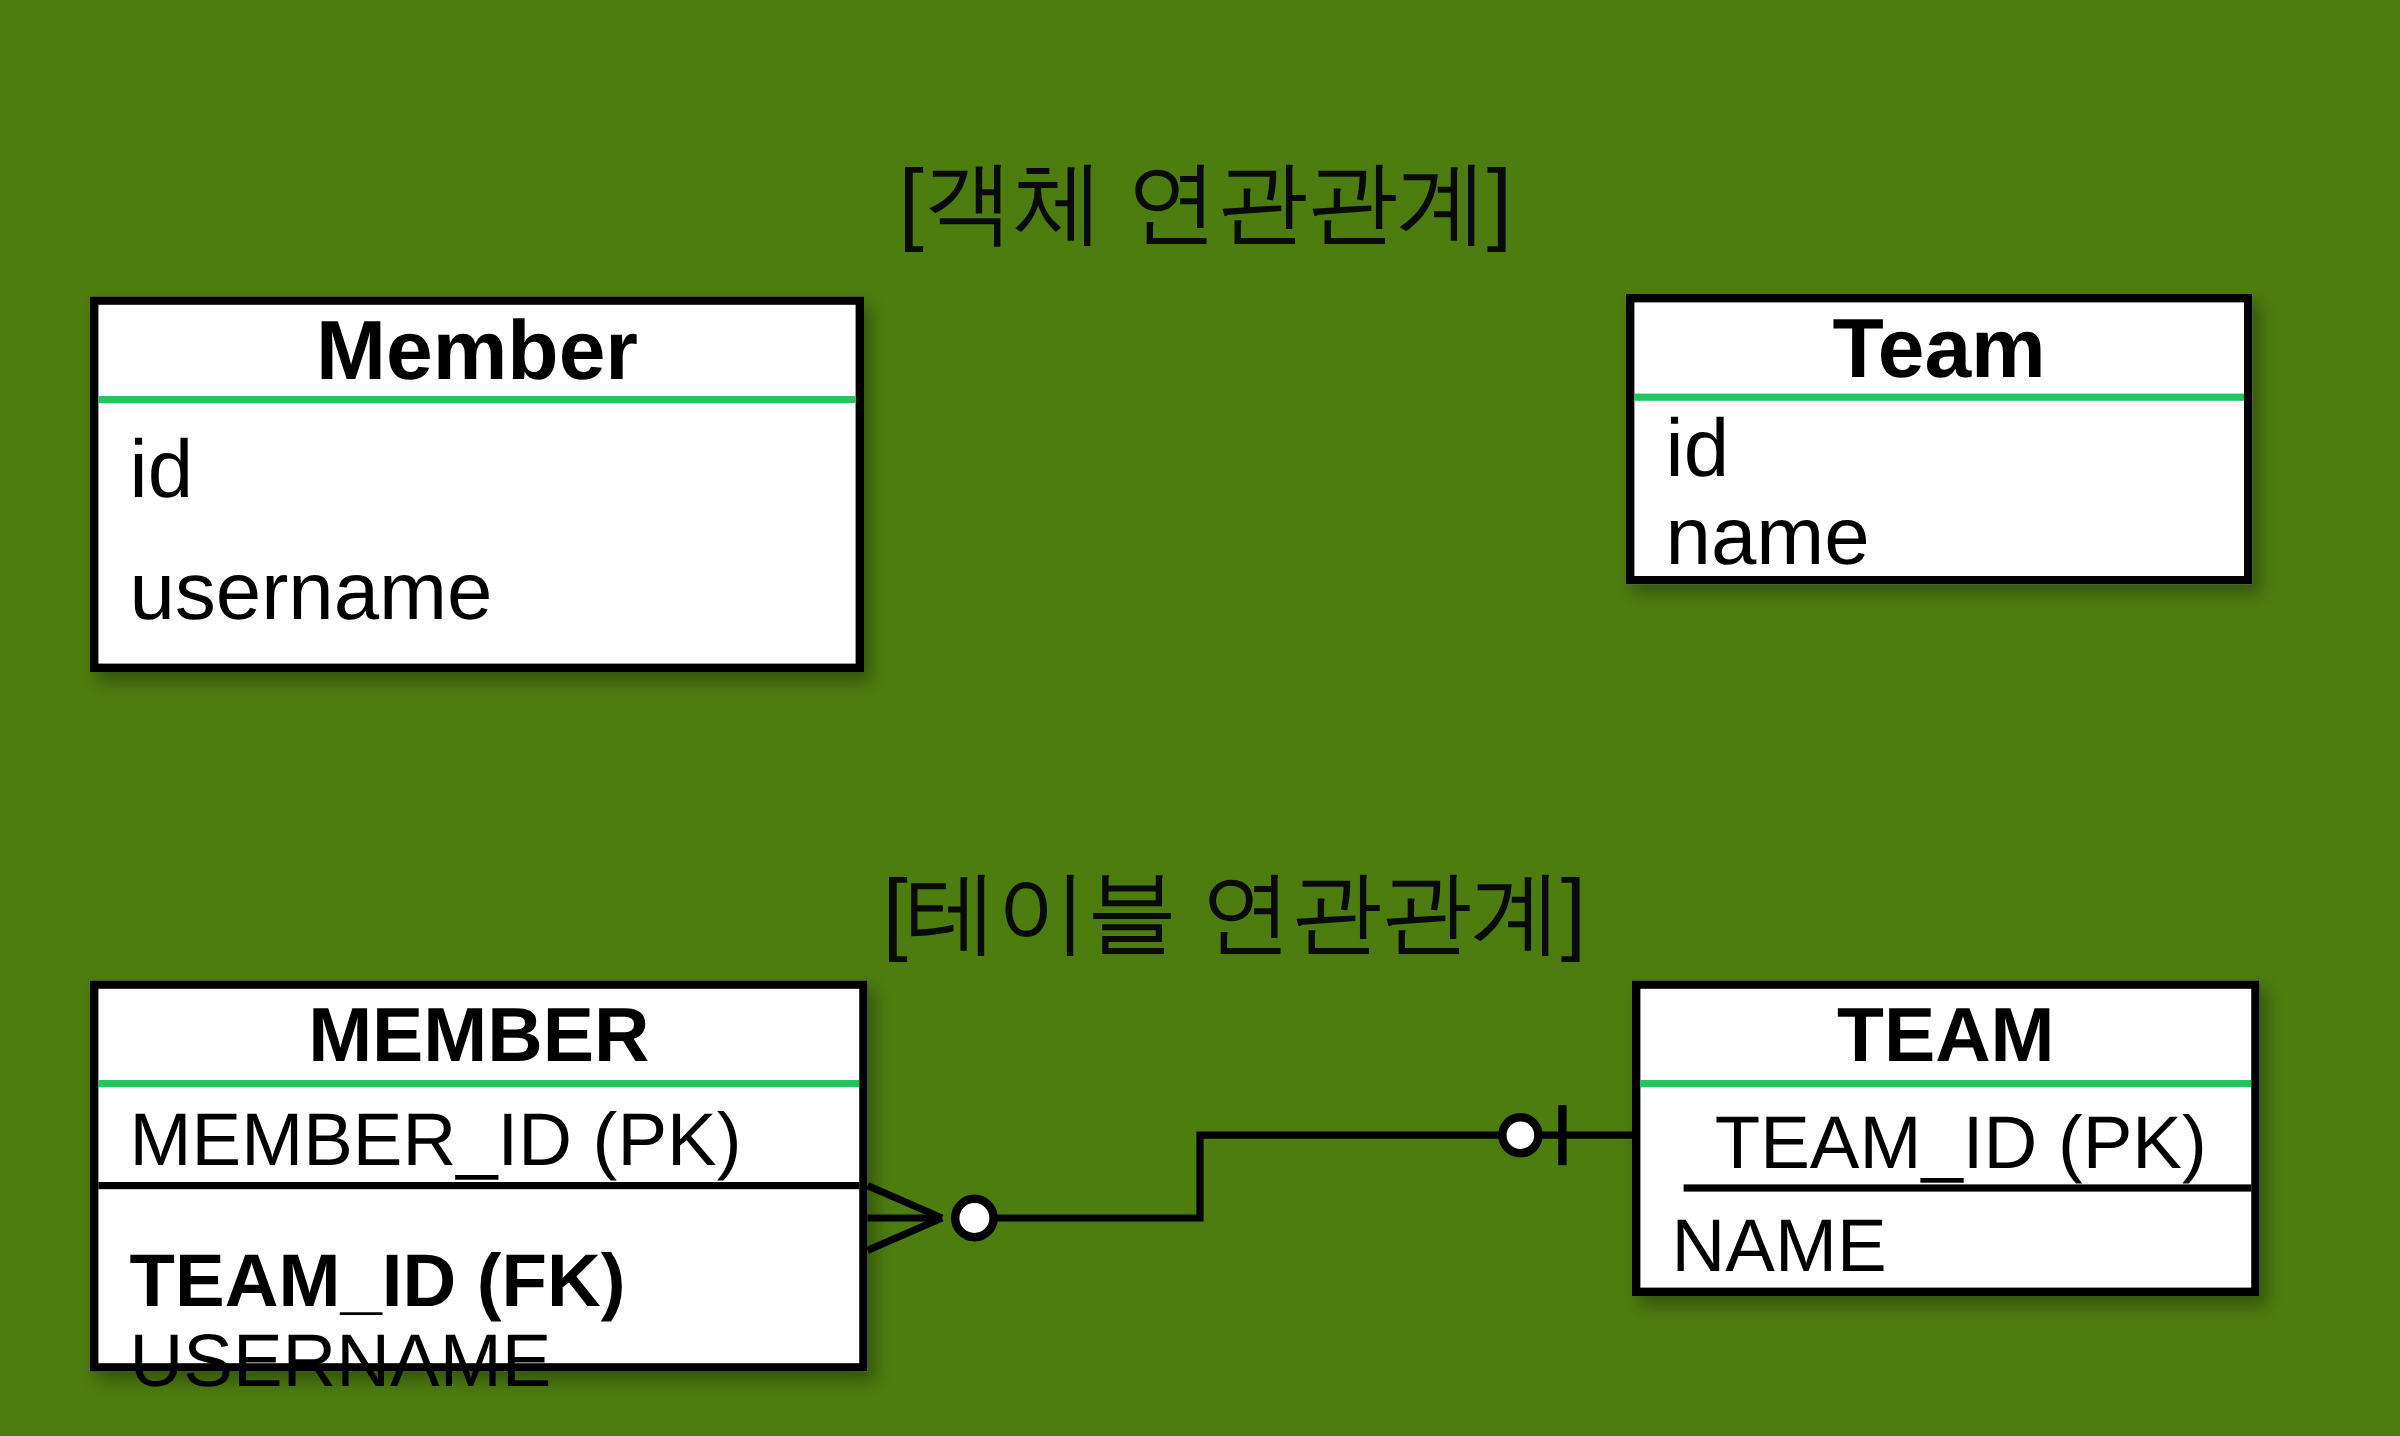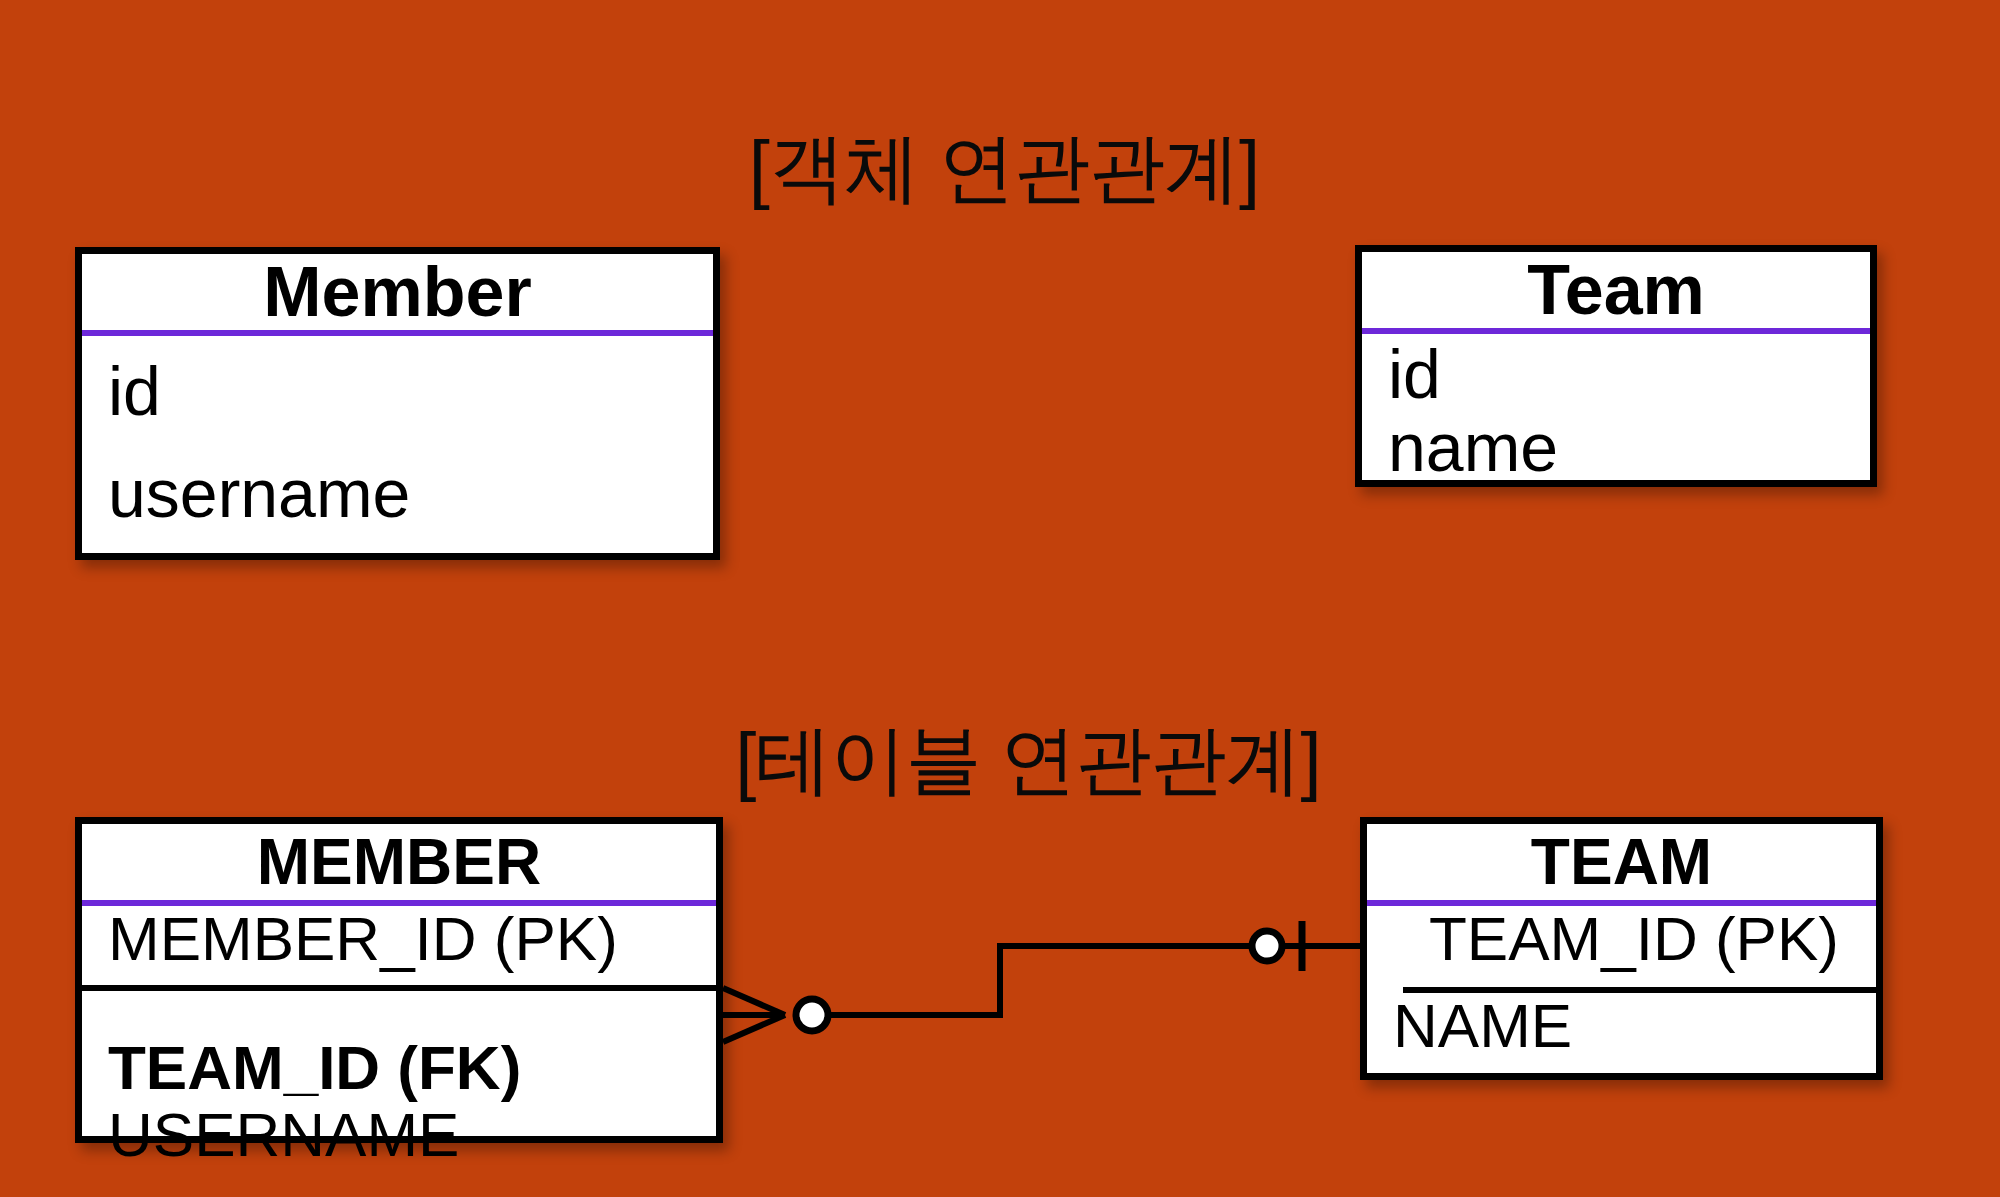--- a/index.html
+++ b/index.html
@@ -4,21 +4,21 @@
 <style>
   html, body {
     margin: 0;
     padding: 0;
     background: #ffffff;
   }
   #canvas {
     position: relative;
     width: 2000px;
     height: 1197px;
-    background: #c2410c;
+    background: #4d7c0f;
     font-family: "Liberation Sans", "DejaVu Sans", sans-serif;
     color: #000000;
     overflow: hidden;
   }
   .diagram-title {
     position: absolute;
     transform: translateX(-50%);
     white-space: nowrap;
     font-size: 76px;
     font-weight: 400;
@@ -29,33 +29,33 @@
     position: absolute;
     box-sizing: border-box;
     background: #ffffff;
     border: 7px solid #000000;
     box-shadow: 6px 8px 12px rgba(0,0,0,0.30);
     display: flex;
     flex-direction: column;
   }
   .entity-header {
     box-sizing: border-box;
-    border-bottom: 6px solid #6d28d9;
+    border-bottom: 6px solid #22c55e;
     display: flex;
     align-items: center;
     justify-content: center;
     font-weight: 700;
     flex: 0 0 auto;
   }
   .compartment {
     box-sizing: border-box;
     flex: 0 0 auto;
     display: flex;
     flex-direction: column;
-    justify-content: flex-start;
+    justify-content: flex-end;
     padding-left: 26px;
   }
   .compartment.divided {
     border-bottom: 6px solid #000000;
   }
   .field-row {
     white-space: nowrap;
     line-height: 1.08;
   }
   .bold { font-weight: 700; }

